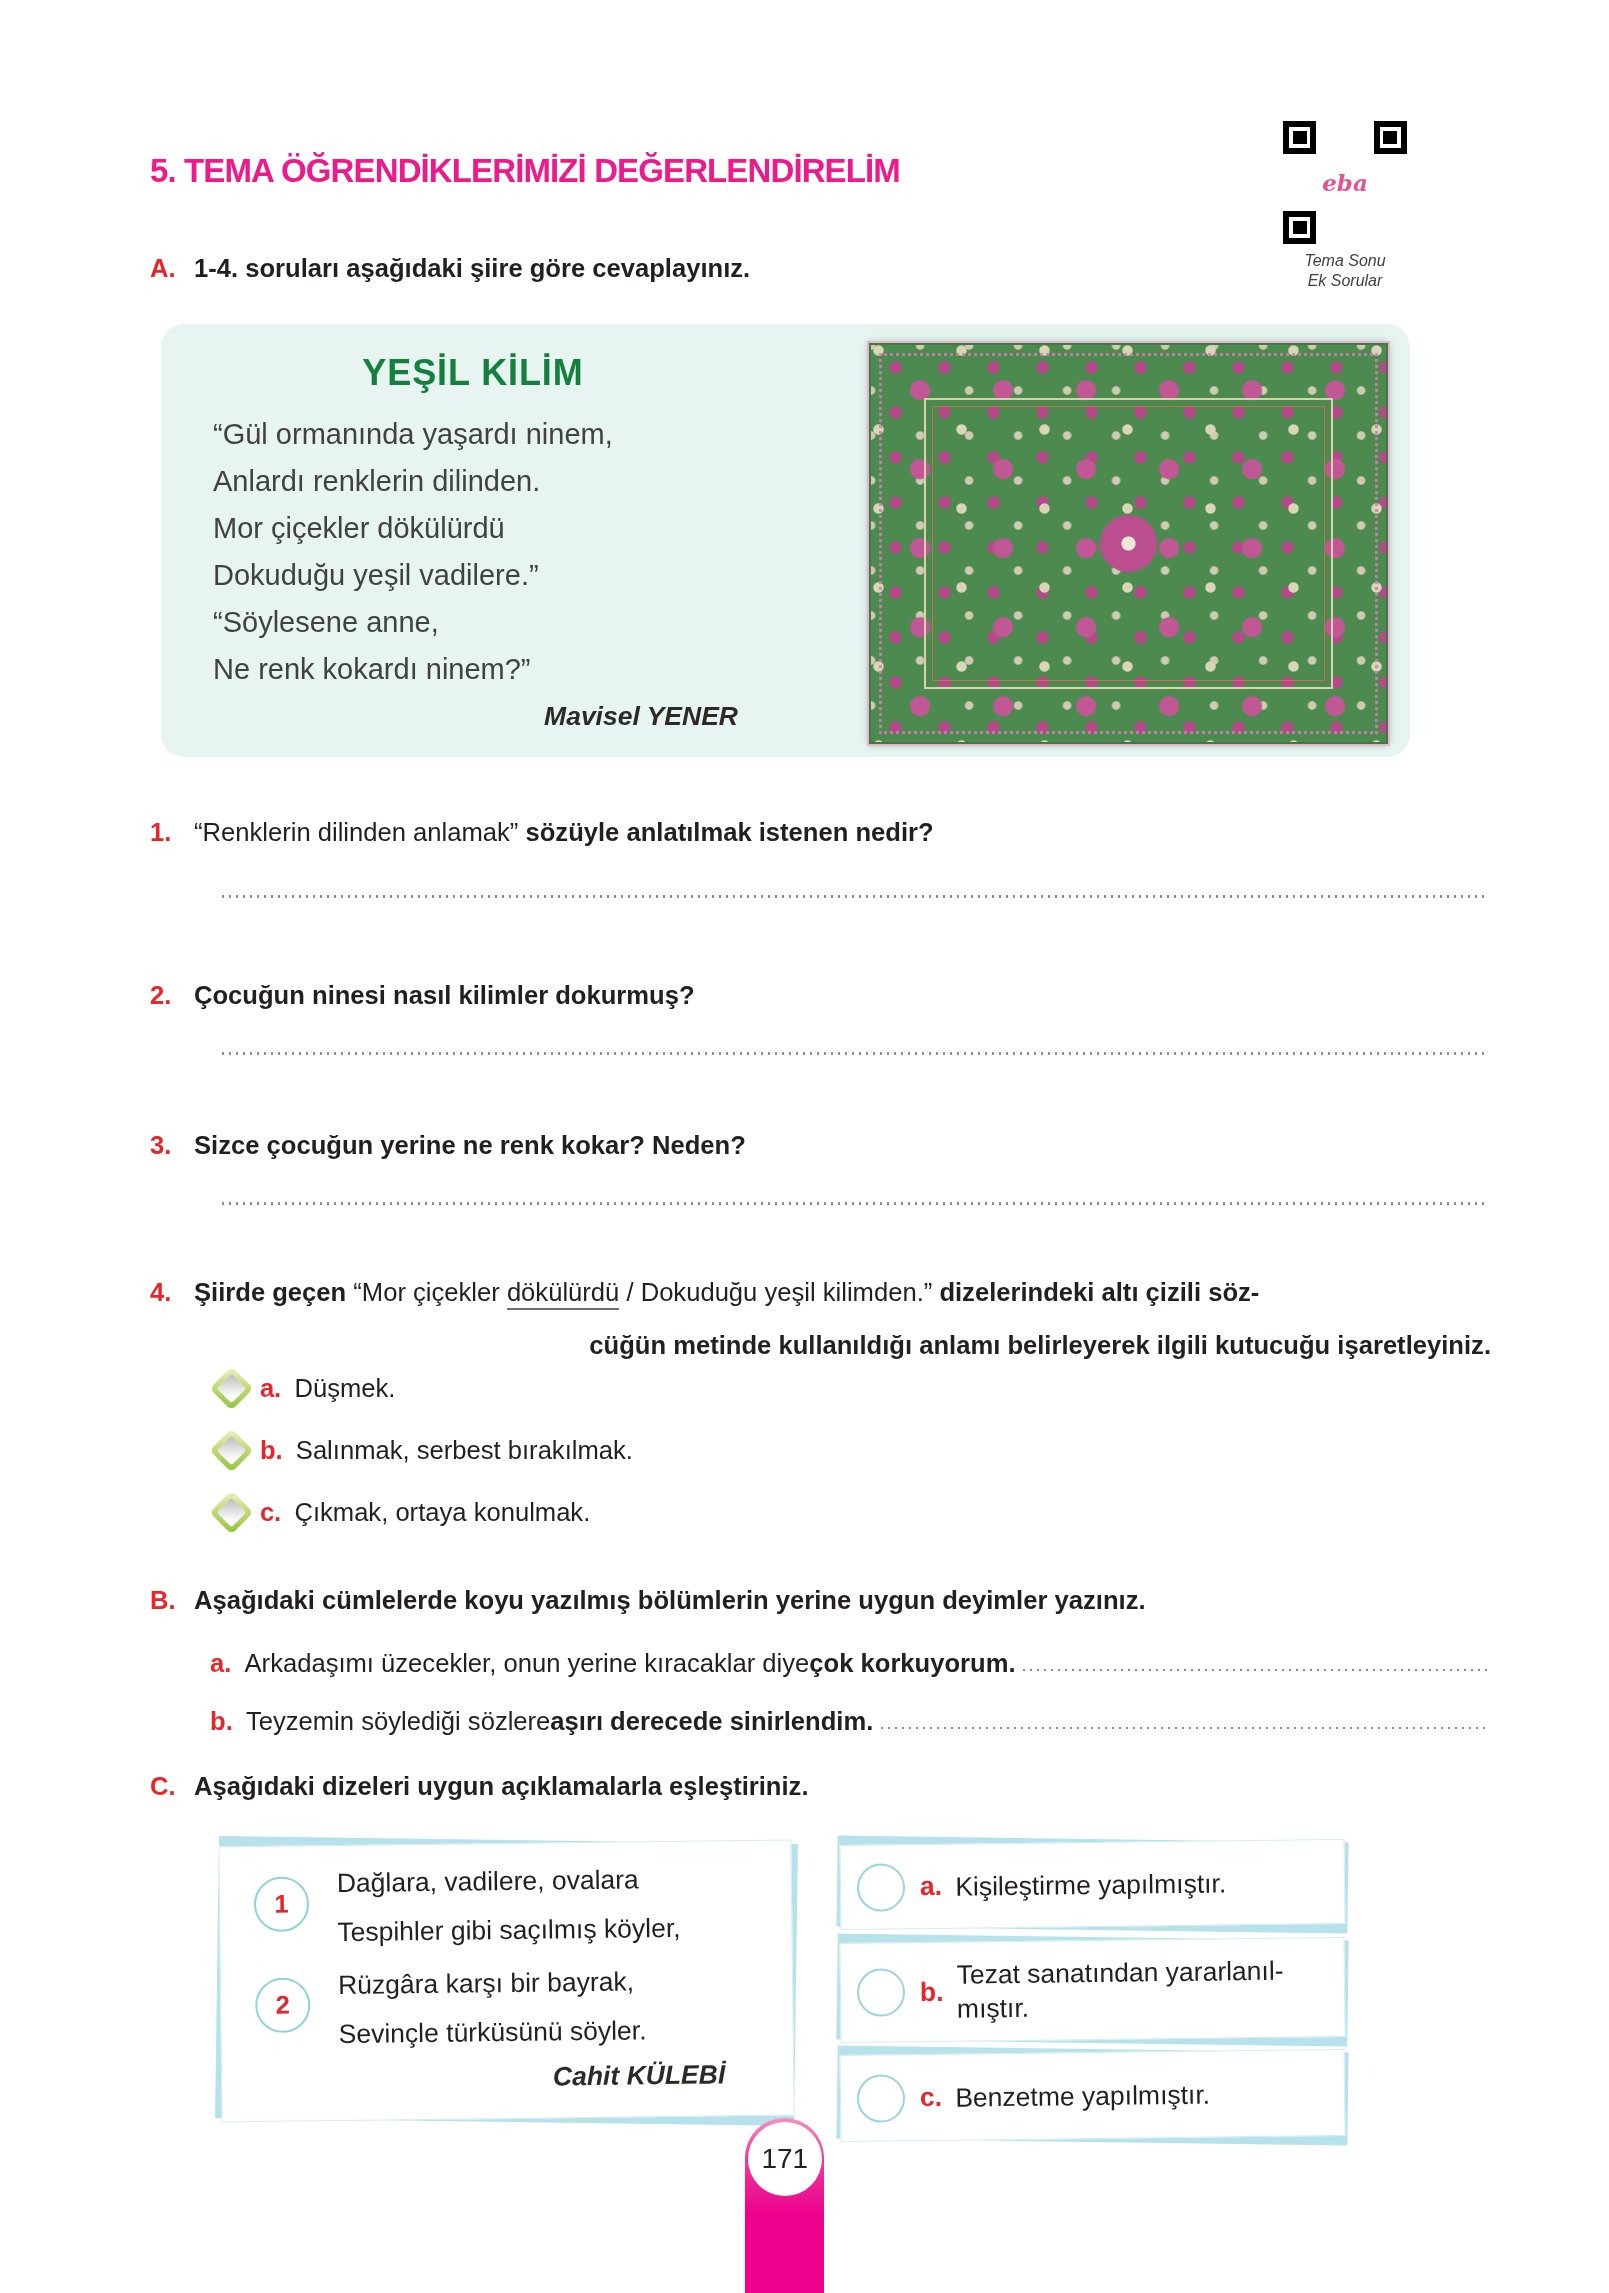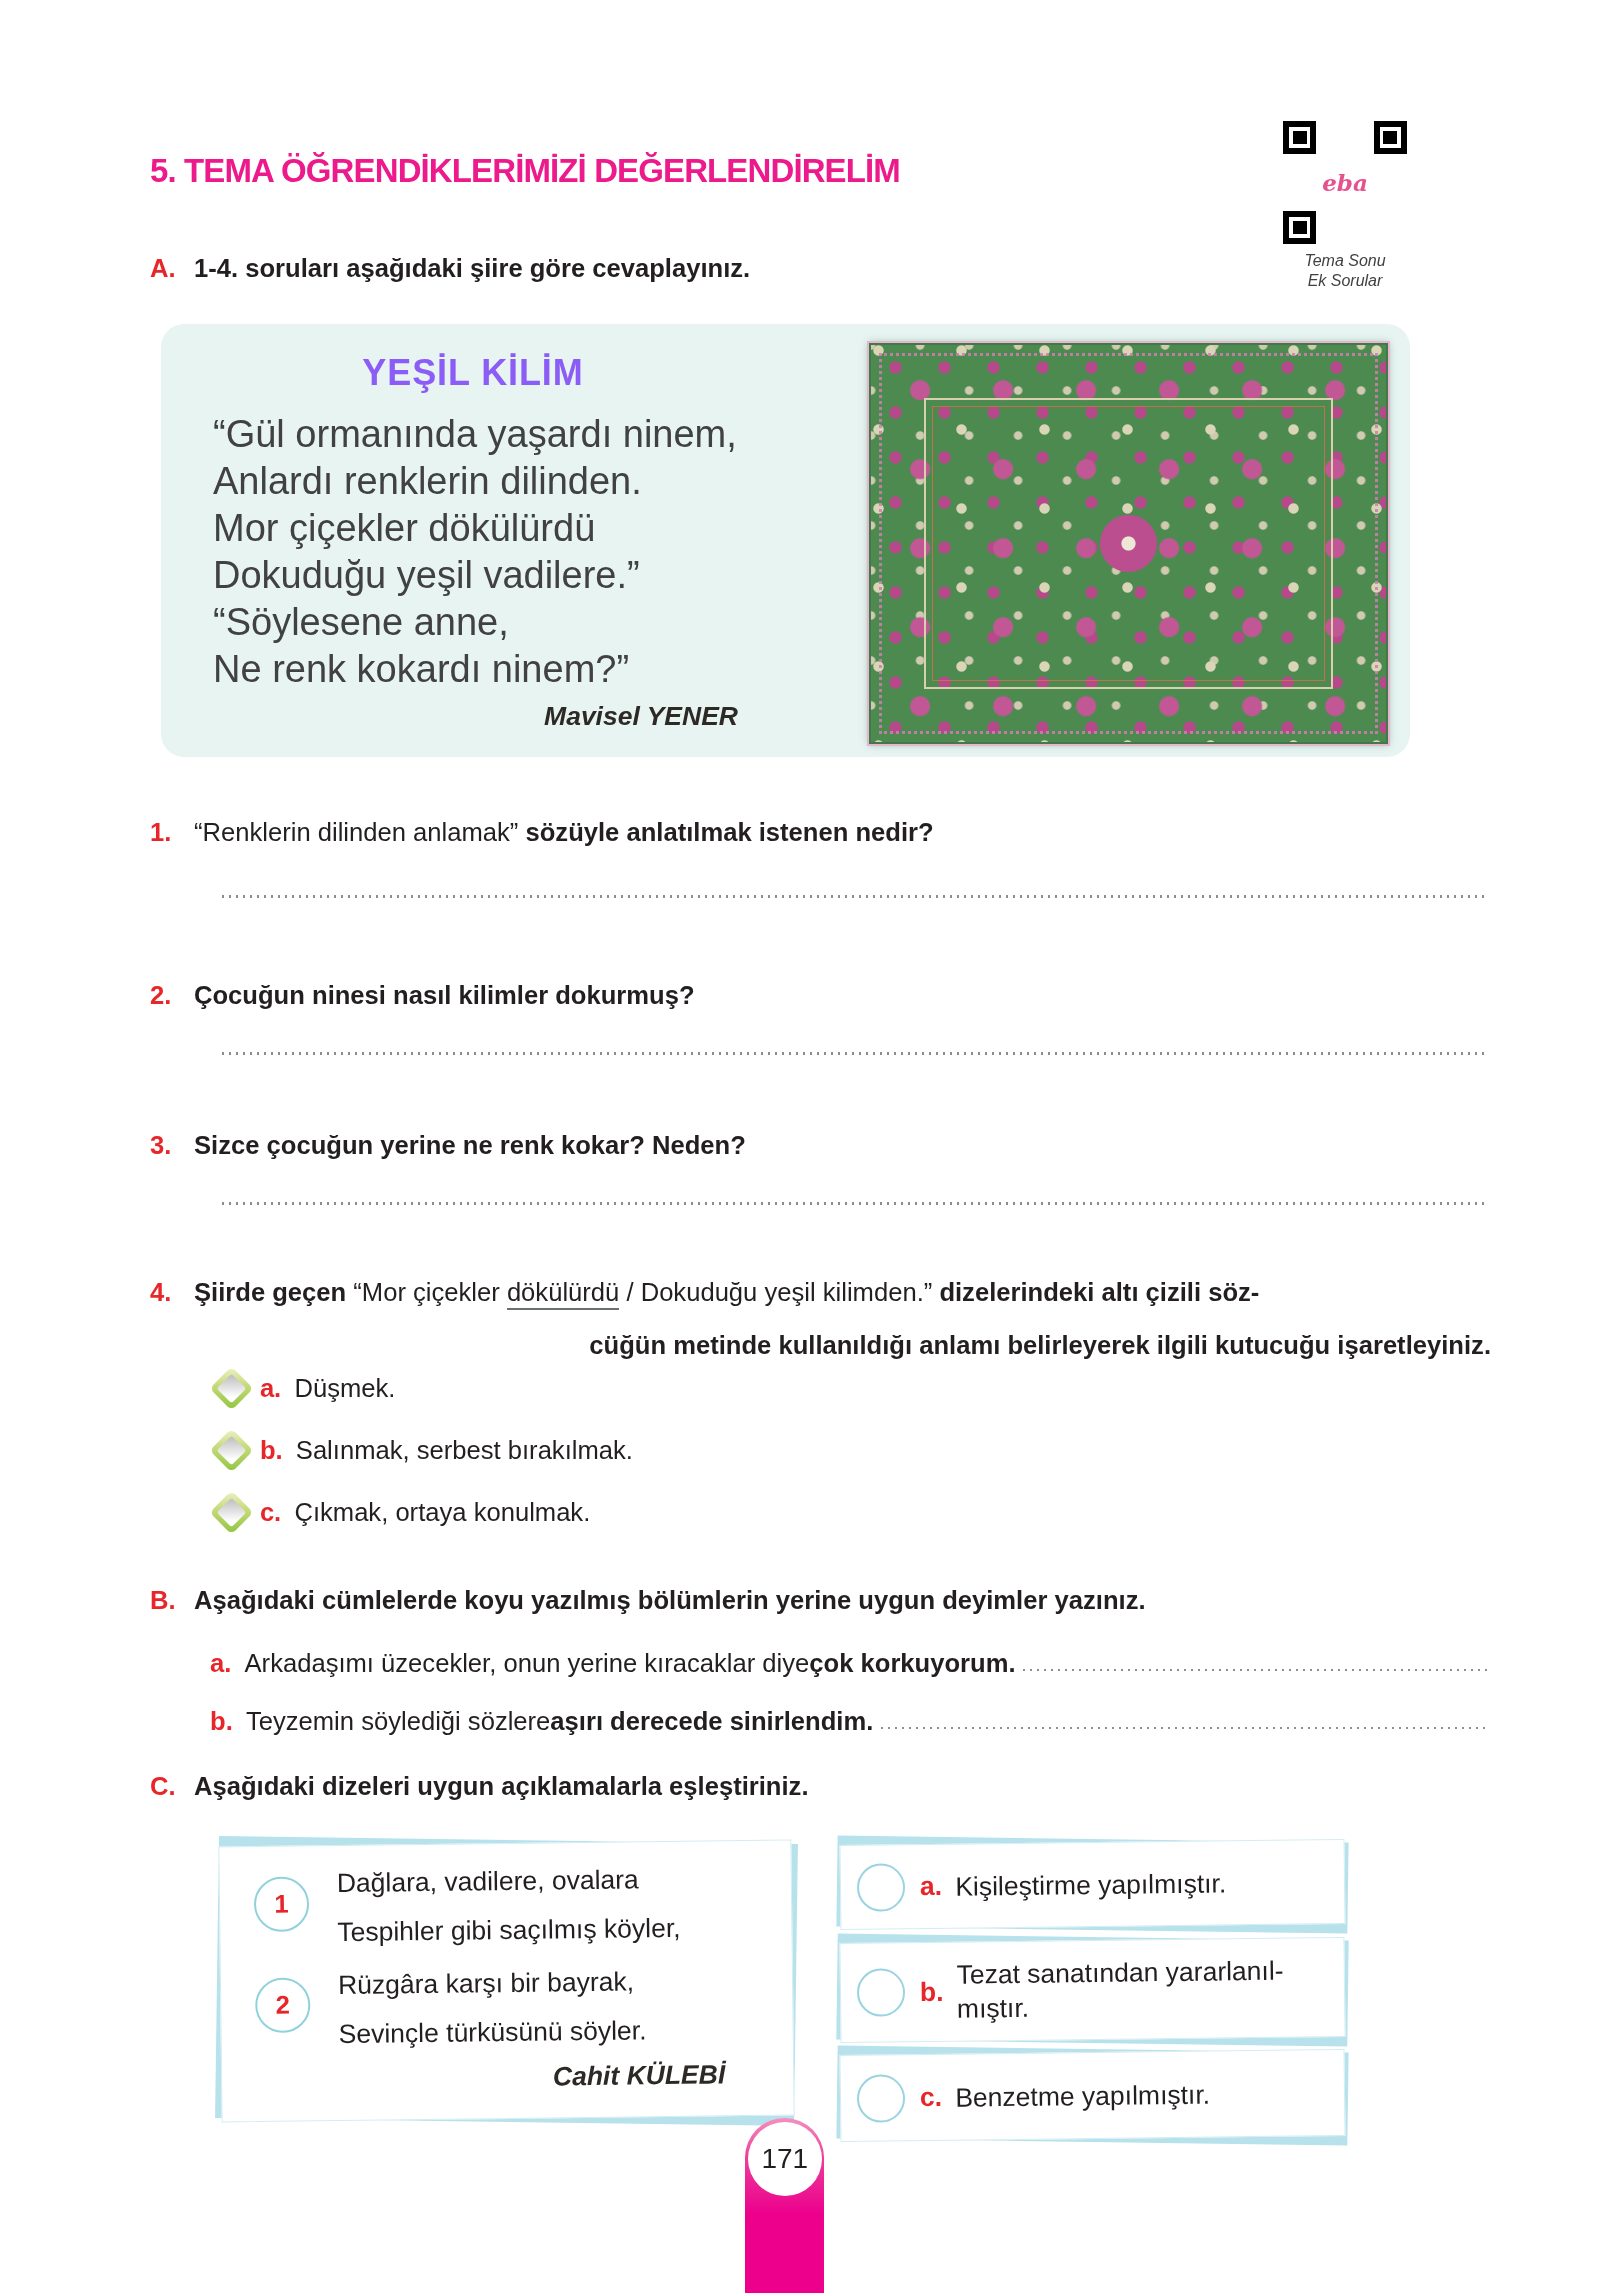--- a/index.html
+++ b/index.html
@@ -31,22 +31,22 @@
   .q{position:absolute;left:194px;width:1297px;font-size:25.6px;line-height:53px;}
   .q .bold{font-weight:bold;text-align:right;}
   .q .underl{border-bottom:2.8px solid #6d6e71;padding-bottom:1.9px;}
   .answer-line{position:absolute;left:222px;width:1265px;height:2.8px;
       background-image:repeating-linear-gradient(to right,#8d8d8d 0 2.4px,transparent 2.4px 7px);}
 
   
   .poem-box{position:absolute;left:161px;top:324px;width:1249px;height:433px;
       background:#e7f4f2;border-radius:23px;}
   .poem-title{position:absolute;left:28px;top:28px;width:568px;text-align:center;
-      font-size:36px;font-weight:bold;color:#8b5cf6;letter-spacing:0.9px;}
-  .poem-lines{position:absolute;left:52px;top:87px;font-size:38px;line-height:47px;color:#414042;}
+      font-size:36px;font-weight:bold;color:#15803d;letter-spacing:0.9px;}
+  .poem-lines{position:absolute;left:52px;top:87px;font-size:29px;line-height:47px;color:#414042;}
   .poem-author{position:absolute;left:284px;top:377px;width:293px;text-align:right;
       font-size:26.5px;font-weight:bold;font-style:italic;color:#2d2a26;}
 
   
   .kilim{position:absolute;left:869px;top:343px;width:515px;height:397px;
       background-color:#4c8a50;
       background-image:
         radial-gradient(circle at center,#efe7d6 0 6.6px,#bb4e8e 7.6px 28px,rgba(187,78,142,0) 29px),
         radial-gradient(circle,#c25795 0 9.5px,rgba(0,0,0,0) 10.4px),
         radial-gradient(circle,#d9d5b6 0 4.7px,rgba(0,0,0,0) 5.7px),

